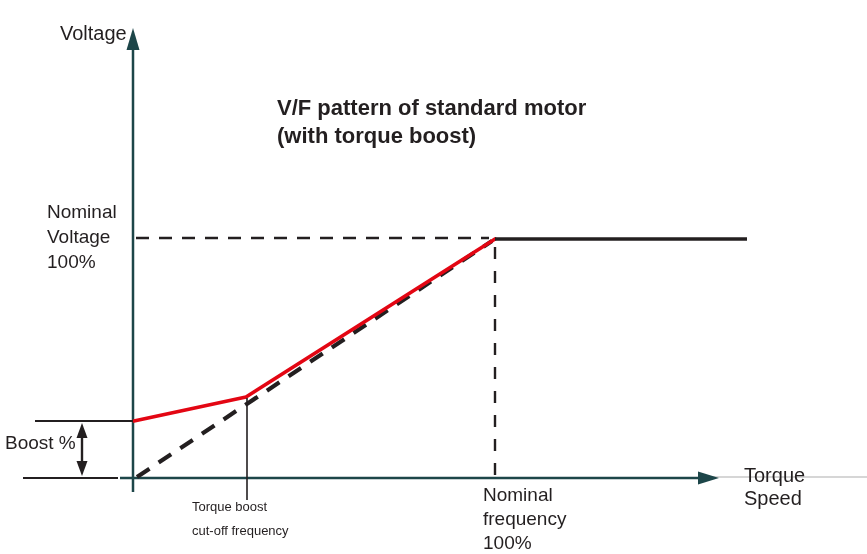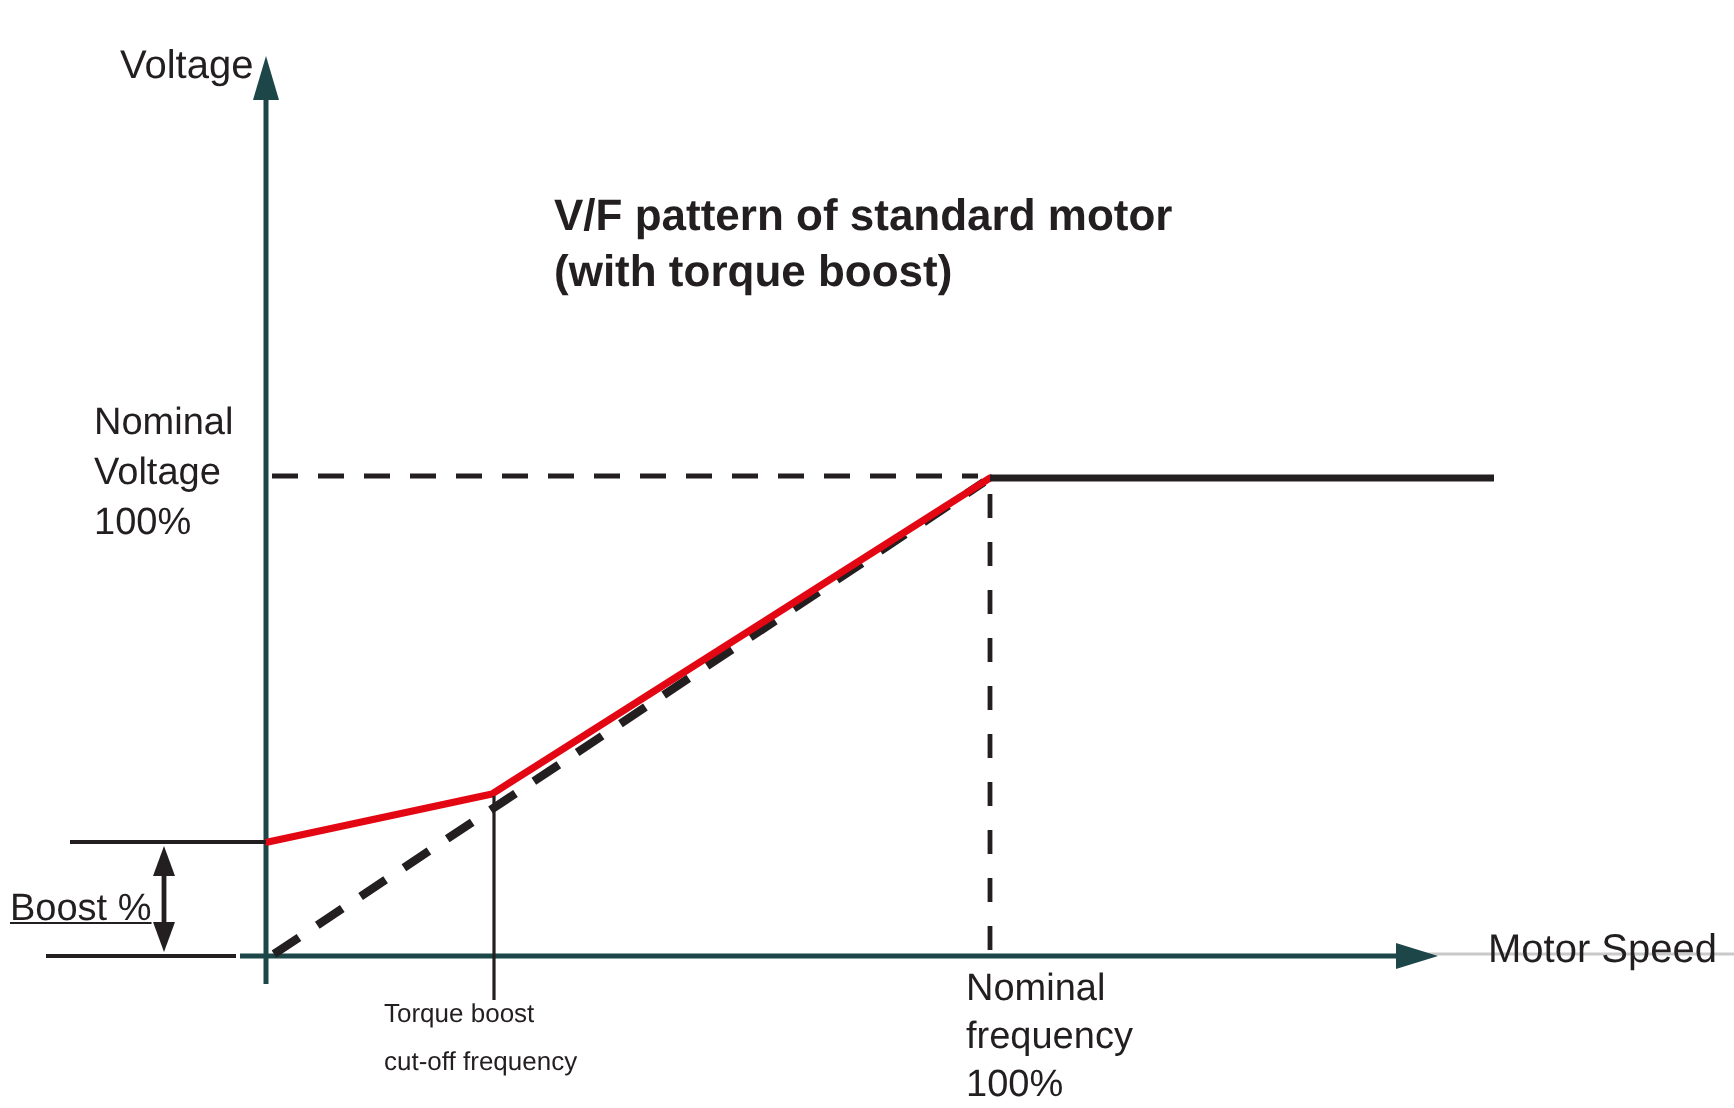--- a/index.html
+++ b/index.html
@@ -14,21 +14,21 @@
   .stage > svg { position: absolute; left: 0; top: 0; }
   .lbl {
     position: absolute;
     color: #231f20;
     white-space: pre-line;
   }
   .lbl-voltage   { left: 60px;  top: 22px;  font-size: 20px; }
   .lbl-motorspeed{ left: 744px; top: 464px; font-size: 20px; }
   .lbl-title     { left: 277px; top: 94px;  font-size: 22px; font-weight: bold; line-height: 28px; }
   .lbl-nomvolt   { left: 47px;  top: 199px; font-size: 19px; line-height: 25px; }
-  .lbl-boost     { left: 5px;   top: 444px; font-size: 19px; text-decoration: underline; }
+  .lbl-boost     { left: 5px;   top: 432px; font-size: 19px; }
   .lbl-cutoff    { left: 192px; top: 495px; font-size: 13px; line-height: 24px; }
   .lbl-nomfreq   { left: 483px; top: 483px; font-size: 19px; line-height: 24px; }
 </style>
 </head>
 <body>
 
 <div class="stage">
 
   <svg width="867" height="554" viewBox="0 0 867 554">
 
@@ -64,15 +64,15 @@
 (with torque boost)</div>
   <div class="lbl lbl-nomvolt">Nominal
 Voltage
 100%</div>
   <div class="lbl lbl-boost">Boost %</div>
   <div class="lbl lbl-cutoff">Torque boost
 cut-off frequency</div>
   <div class="lbl lbl-nomfreq">Nominal
 frequency
 100%</div>
-  <div class="lbl lbl-motorspeed">Motor Speed</div>
+  <div class="lbl lbl-motorspeed">Torque Speed</div>
 
 </div>
 
 </body></html>

